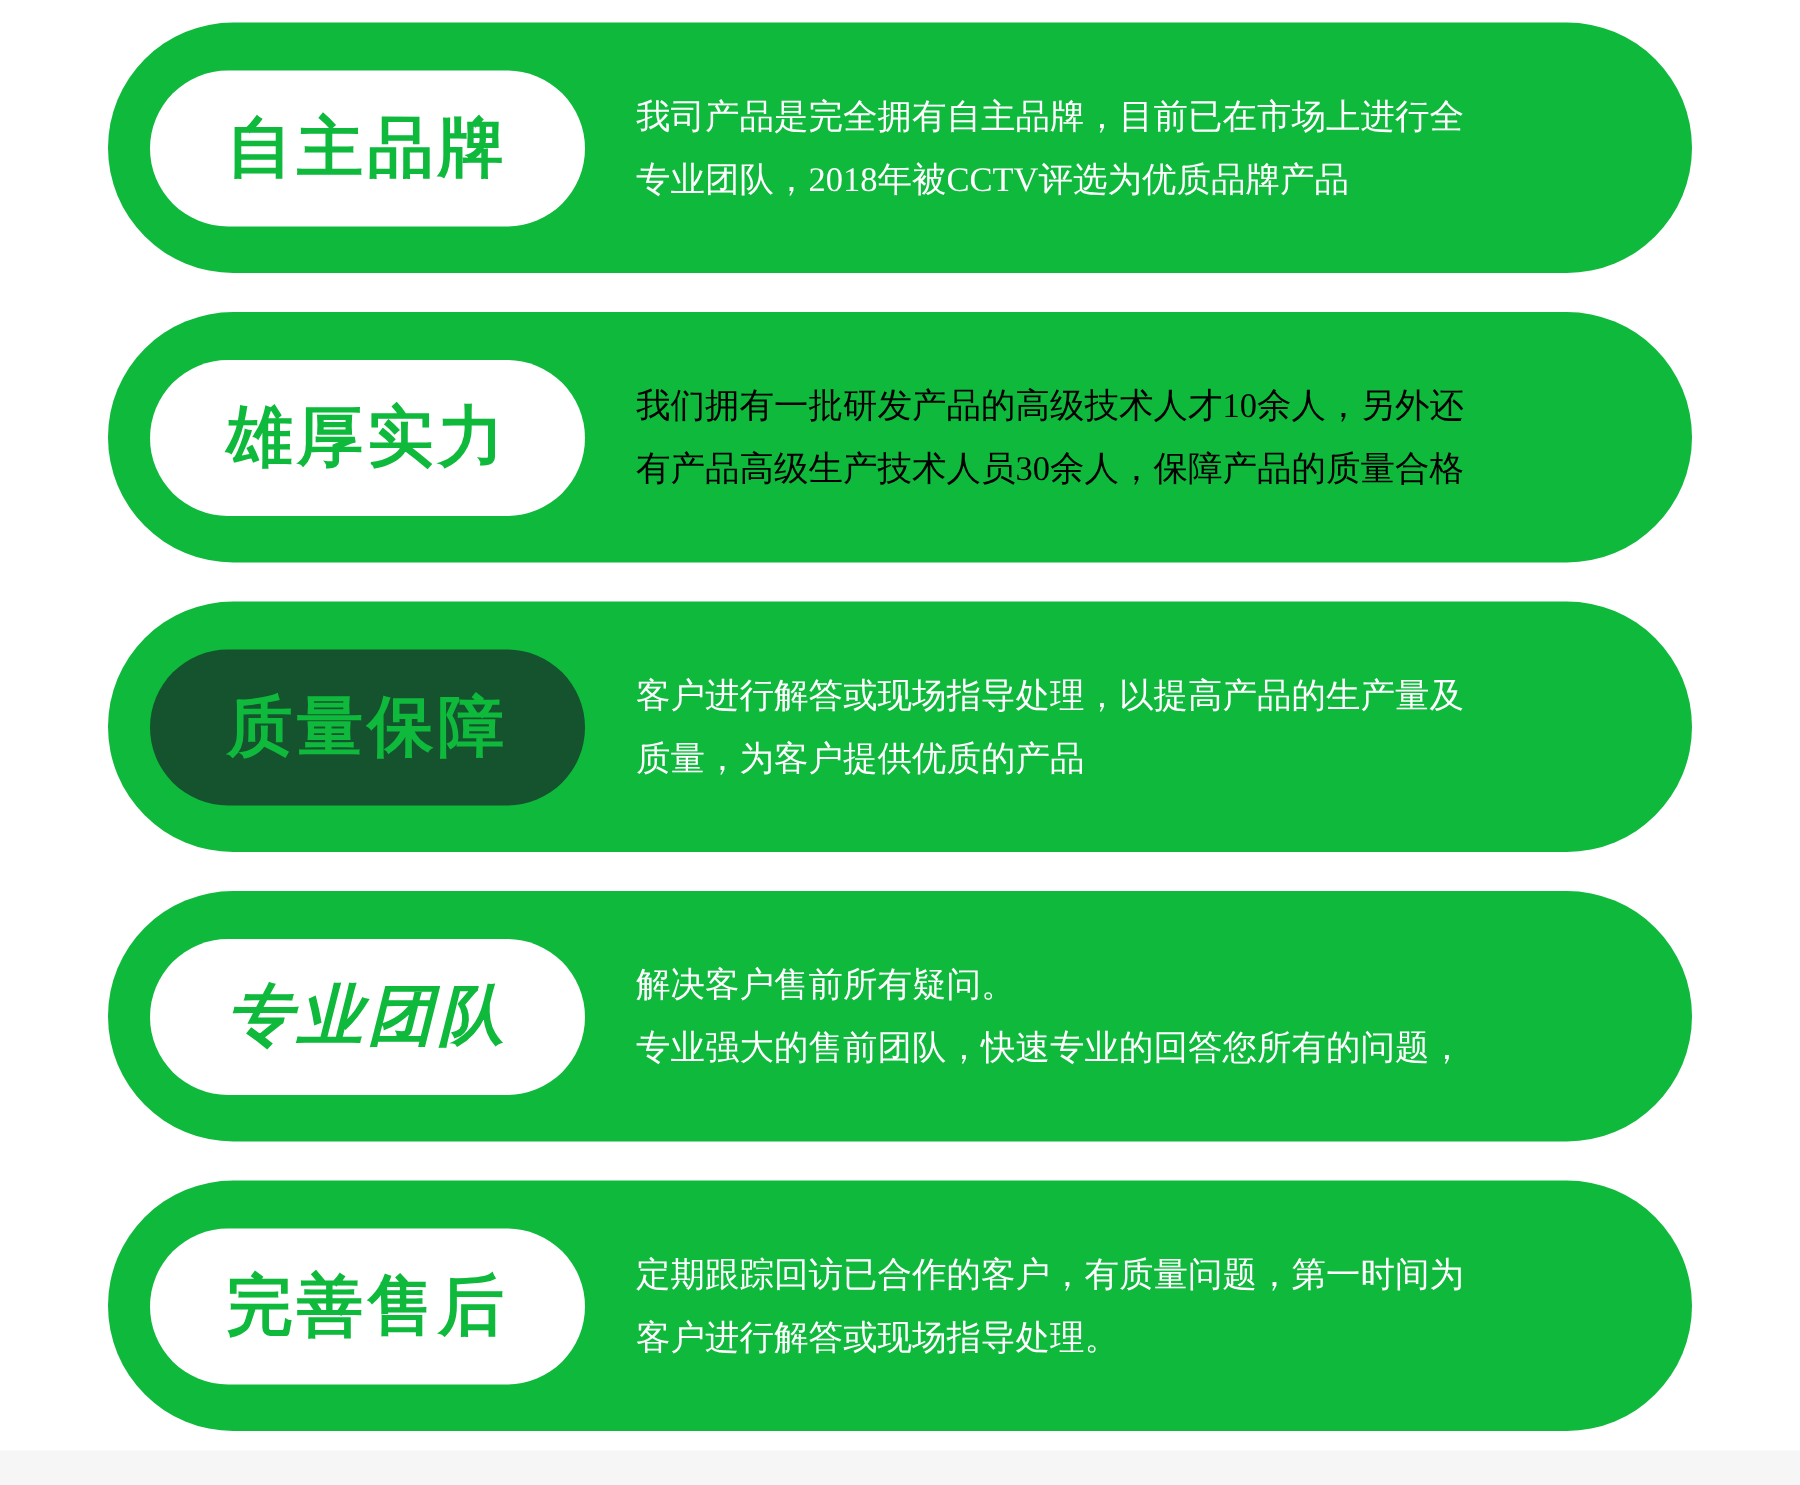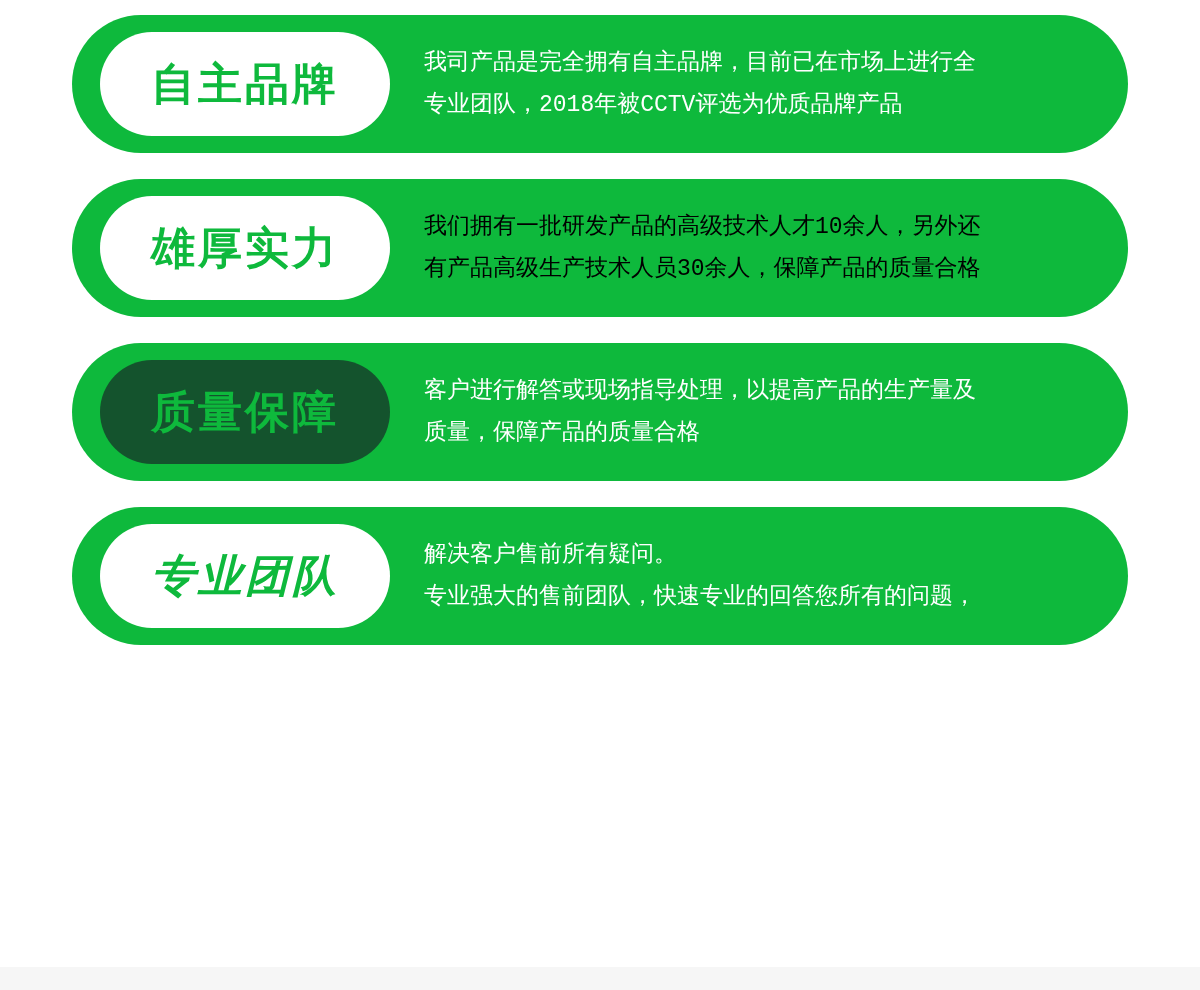--- a/index.html
+++ b/index.html
@@ -16,21 +16,21 @@
     background:#ffffff;
   }
   .rows {
     position:absolute;
     left:72px; top:15px;
     width:1056px;
   }
   .adv-row {
     position:relative;
     width:1056px;
-    height:138px;
+    height:167px;
     background:#0eb93c;
     border-radius:84px;
     margin-bottom:26px;
     display:flex;
     align-items:center;
   }
   .adv-row:last-child { margin-bottom:0; }
 
   .pill {
     flex:0 0 auto;
@@ -53,21 +53,21 @@
     font-family:"DejaVu Sans","Liberation Sans",sans-serif;
   }
 
   .body-text {
     flex:1 1 auto;
     margin-left:34px;
     padding-right:40px;
     color:#ffffff;
     font-size:23px;
     line-height:42px;
-    font-family:Liberation Mono, monospace;
+    font-family:Liberation Serif, serif;
   }
   .body-line { display:block; white-space:nowrap; }
 
   .footer-strip {
     position:absolute;
     left:0; top:967px;
     width:1200px;
     height:23px;
     background:#f6f6f6;
   }
@@ -98,32 +98,41 @@
         <span class="body-line">有产品高级生产技术人员30余人，保障产品的质量合格</span>
       </div>
     </div>
 
     <div class="adv-row" style="background: rgb(14, 185, 60);">
       <div class="pill" style="background: #14532d;">
         <span class="pill-label" style="color: rgb(14, 185, 60);">质量保障</span>
       </div>
       <div class="body-text" style="color: rgb(255, 255, 255);">
         <span class="body-line">客户进行解答或现场指导处理，以提高产品的生产量及</span>
-        <span class="body-line">质量，保障产品的质量合格</span>
+        <span class="body-line">质量，为客户提供优质的产品</span>
       </div>
     </div>
 
     <div class="adv-row" style="background: rgb(14, 185, 60);">
       <div class="pill" style="background: rgb(255, 255, 255); font-style: italic;">
         <span class="pill-label" style="color: rgb(14, 185, 60);">专业团队</span>
       </div>
       <div class="body-text" style="color: rgb(255, 255, 255);">
         <span class="body-line">解决客户售前所有疑问。</span>
         <span class="body-line">专业强大的售前团队，快速专业的回答您所有的问题，</span>
       </div>
     </div>
 
+    <div class="adv-row" style="background: rgb(14, 185, 60);">
+      <div class="pill" style="background: rgb(255, 255, 255);">
+        <span class="pill-label" style="color: rgb(14, 185, 60);">完善售后</span>
+      </div>
+      <div class="body-text" style="color: rgb(255, 255, 255);">
+        <span class="body-line">定期跟踪回访已合作的客户，有质量问题，第一时间为</span>
+        <span class="body-line">客户进行解答或现场指导处理。</span>
+      </div>
+    </div>
 
   </div>
 
   <div class="footer-strip" style="background: rgb(246, 246, 246);"></div>
 
 </div>
 
 </body></html>

